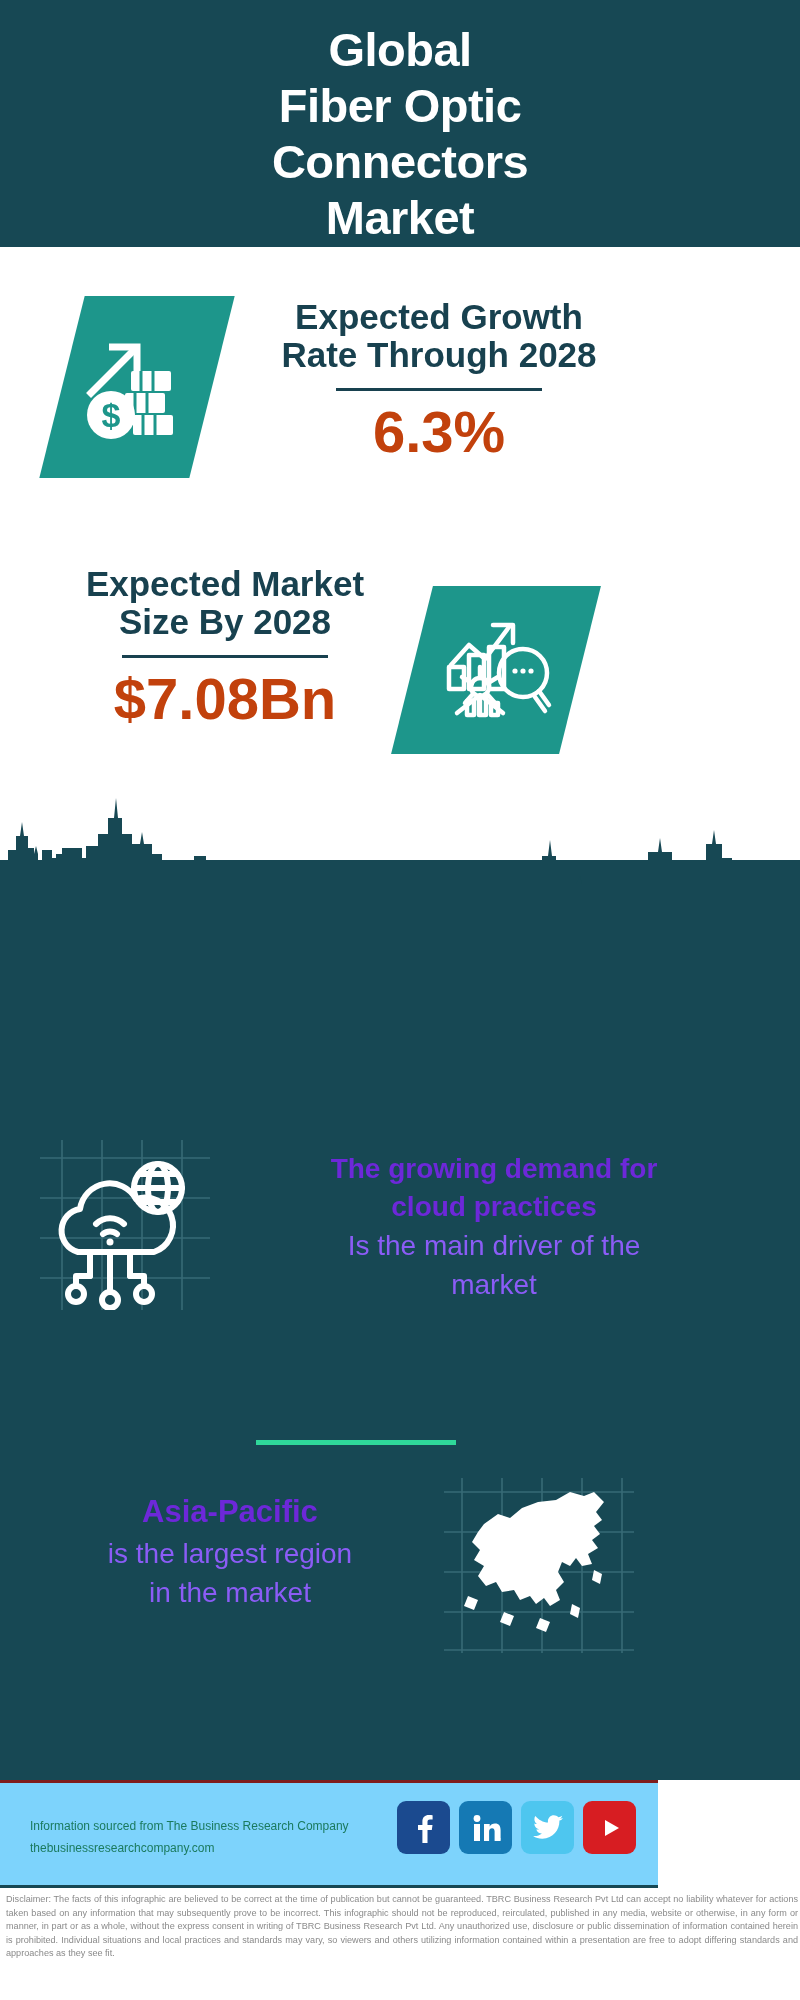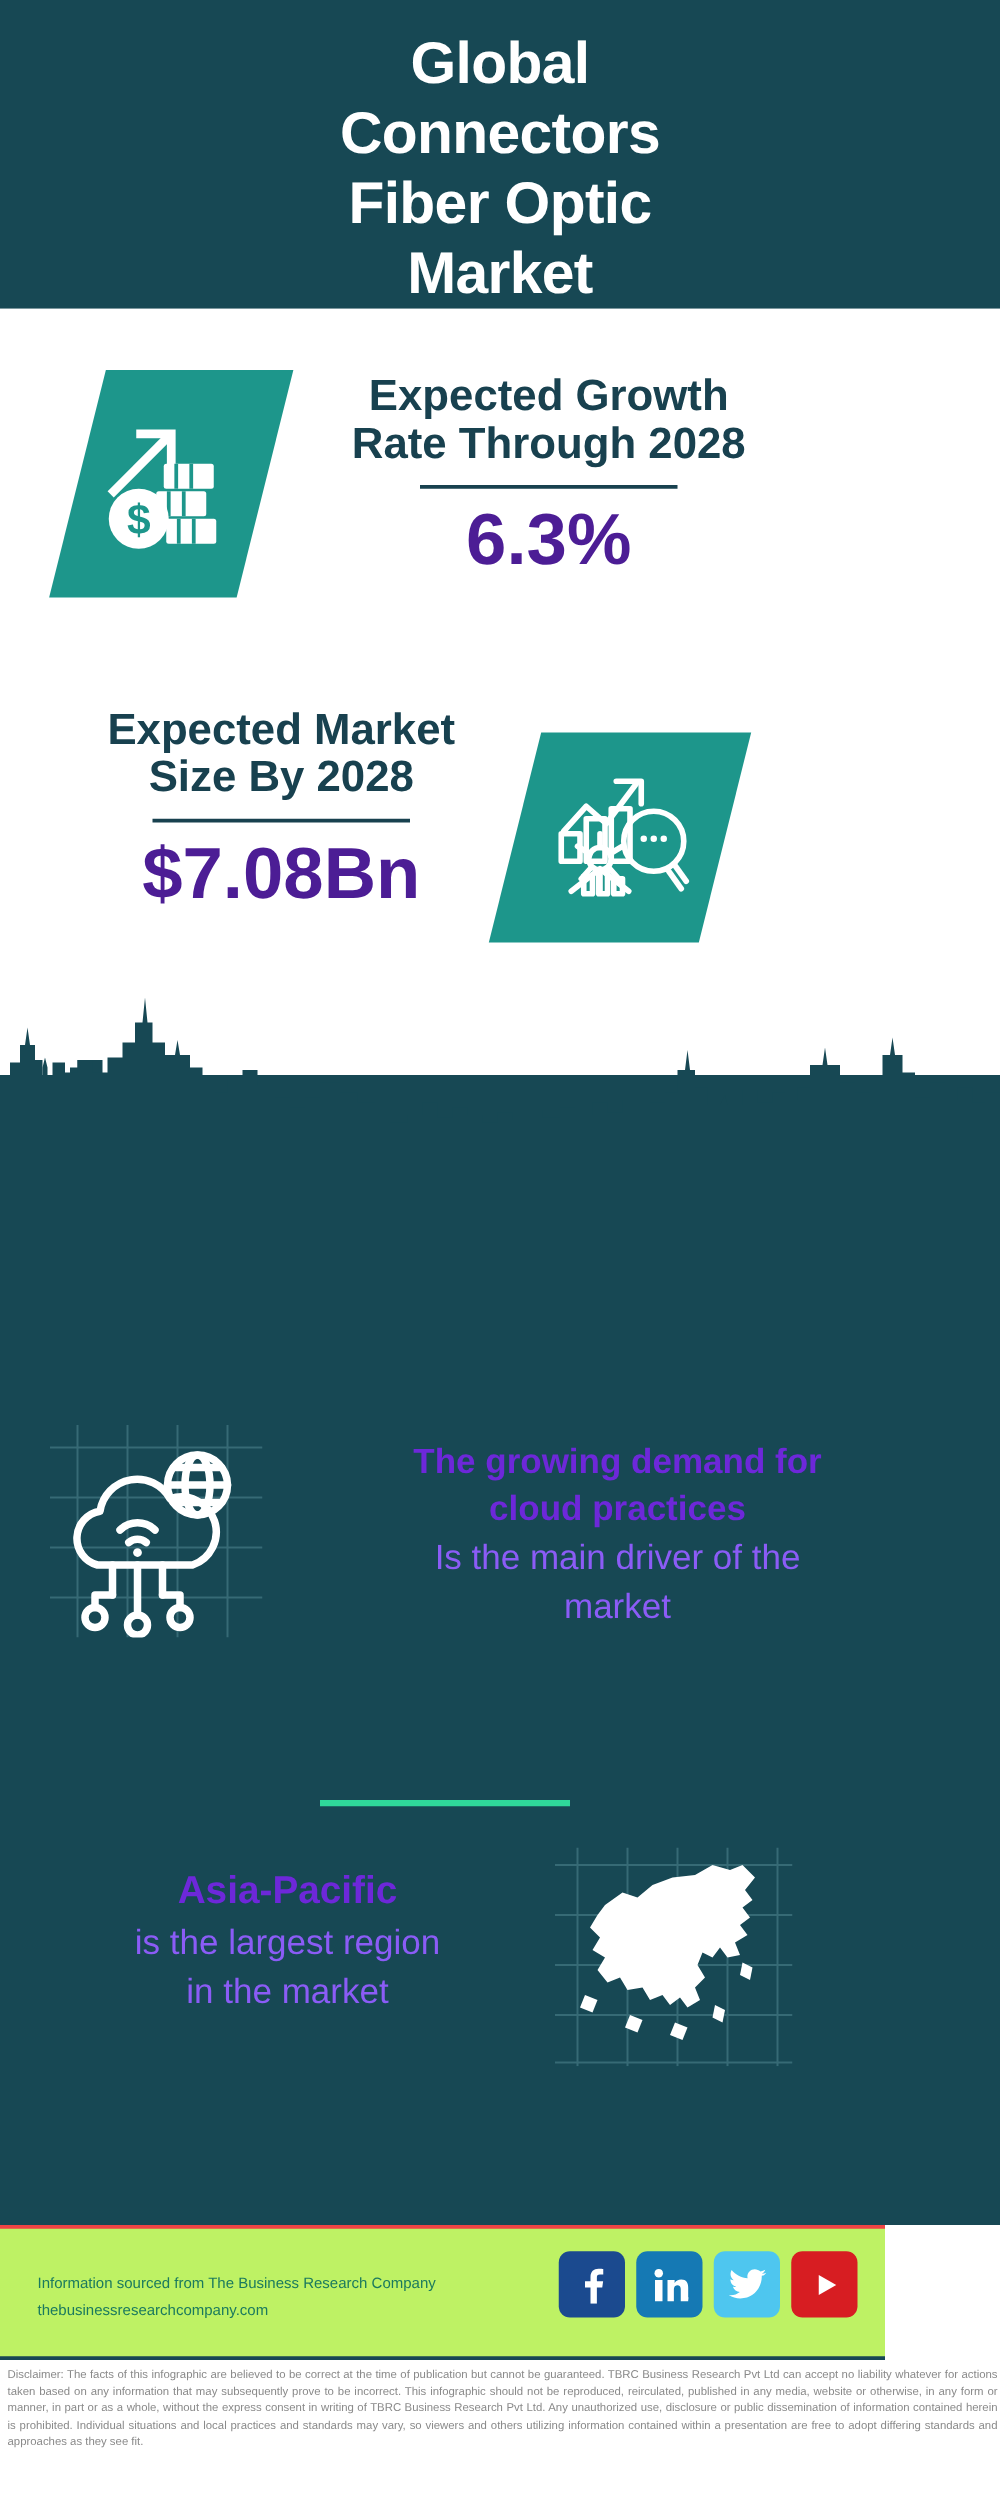--- a/index.html
+++ b/index.html
@@ -84,21 +84,21 @@
     font-weight: bold;
     line-height: 38px;
     white-space: nowrap;
   }
   .stat-rule {
     height: 3px;
     background: #18414f;
     margin: 14px auto 8px auto;
   }
   .stat-value {
-    color: #4c1d95;
+    color: #c2410c;
     font-size: 58px;
     font-weight: bold;
     line-height: 66px;
     white-space: nowrap;
   }
 
   #growth-stats { left: 274px; top: 298px; width: 330px; }
   #growth-stats .stat-rule { width: 206px; }
 
   #size-stats { left: 60px; top: 565px; width: 330px; }
@@ -168,24 +168,24 @@
   #map-icon-wrap {
     position: absolute;
     left: 444px; top: 1478px;
     width: 190px; height: 175px;
   }
 
   
   .footer {
     position: absolute;
     left: 0; top: 1780px;
-    width: 708px;
+    width: 658px;
     height: 108px;
-    background: #bef264;
-    border-top: 3px solid #ef4444;
+    background: #7dd3fc;
+    border-top: 3px solid #7f1d1d;
     border-bottom: 3px solid #174854;
     box-sizing: border-box;
   }
   .footer-text {
     position: absolute;
     left: 30px; top: 32px;
     color: #1b7a5e;
     font-size: 12px;
     line-height: 22px;
   }
@@ -218,22 +218,22 @@
     text-align: justify;
   }
 </style>
 </head>
 <body>
 
 <div class="page">
 
   <div class="header">
     <div class="header-line">Global</div>
+    <div class="header-line">Fiber Optic</div>
     <div class="header-line">Connectors</div>
-    <div class="header-line">Fiber Optic</div>
     <div class="header-line">Market</div>
   </div>
 
   <div class="white-zone"></div>
 
   <div class="para" id="growth-icon-shape">
     <div class="para-inner">
       <svg width="112" height="112" viewBox="0 0 112 112">
         <g fill="none" stroke="#ffffff" stroke-width="7" stroke-linecap="square">
           <line x1="10" y1="62" x2="52" y2="20"></line>

